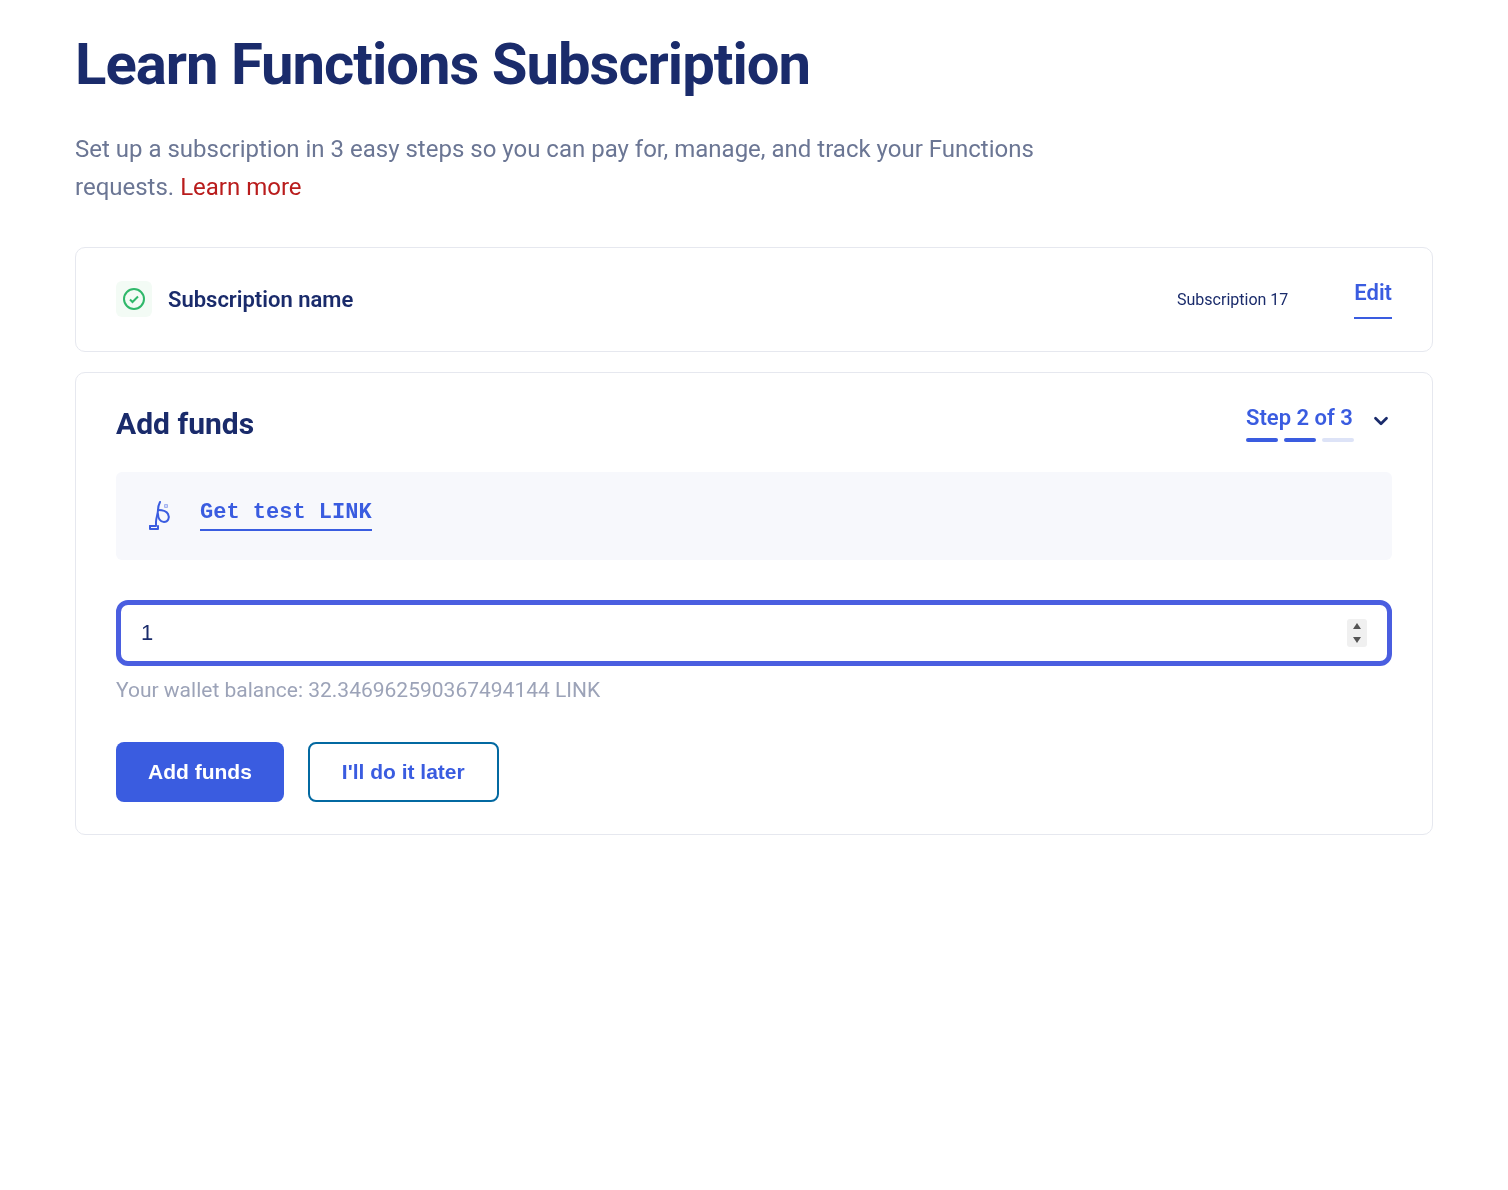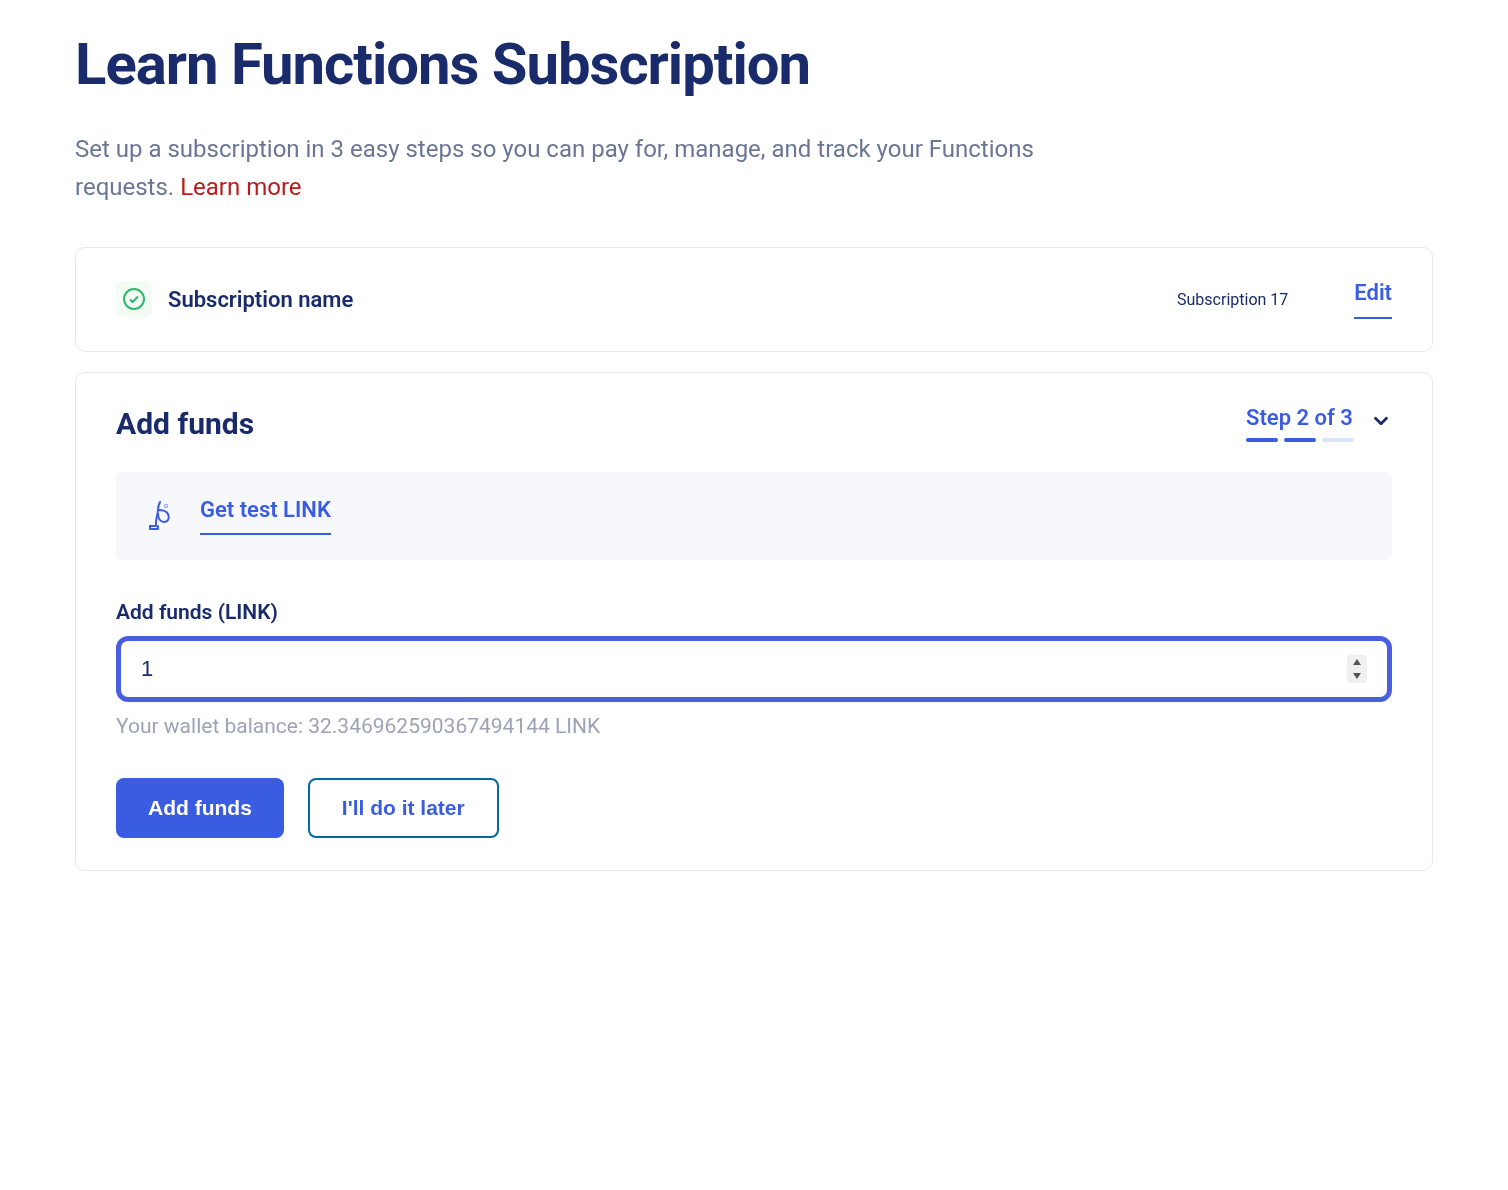--- a/index.html
+++ b/index.html
@@ -137,21 +137,22 @@
       font-weight: 600;
       color: #1a2b6b;
       flex: 1;
     }
     .get-test-link {
       font-size: 22px;
       font-weight: 600;
       color: #3a5ce0;
       text-decoration: none;
       border-bottom: 2px solid #3a5ce0;
-      padding-bottom: 11px;
+      padding-bottom: 4px;
+      font-family: Liberation Mono, monospace;
     }
     .input-label {
       font-size: 21px;
       font-weight: 600;
       color: #1a2b6b;
       margin-bottom: 12px;
       display: block;
     }
     .input-wrap {
       position: relative;
@@ -269,21 +270,20 @@
         <path d="M16 6 C16 6 14 10 14 14 C14 18 12 22 12 26 L12 30 L6 30"></path>
         <path d="M14 14 C14 14 22 14 24 18 C26 22 24 26 20 26 C16 26 14 22 14 18"></path>
         <circle cx="22" cy="10" r="2" fill="#3a5ce0" stroke="none"></circle>
         <path d="M20.5 10 L23.5 10 M22 8.5 L22 11.5" stroke="#ffffff" stroke-width="1"></path>
         <path d="M6 30 L6 33 L14 33 L14 30"></path>
       </svg>
     </div>
     <a href="#" class="get-test-link">Get test LINK</a>
   </div>
 
-  <label class="input-label">Add funds (LINK)</label>
 
   <div class="input-wrap">
     <input type="text" class="input-field" value="1" style="">
     <div class="stepper-buttons">
       <button>
         <svg viewBox="0 0 10 8">
             <path d="M5 1 L9 7 L1 7 Z" fill="#555"></path>
           </svg>
       </button>
       <button>

